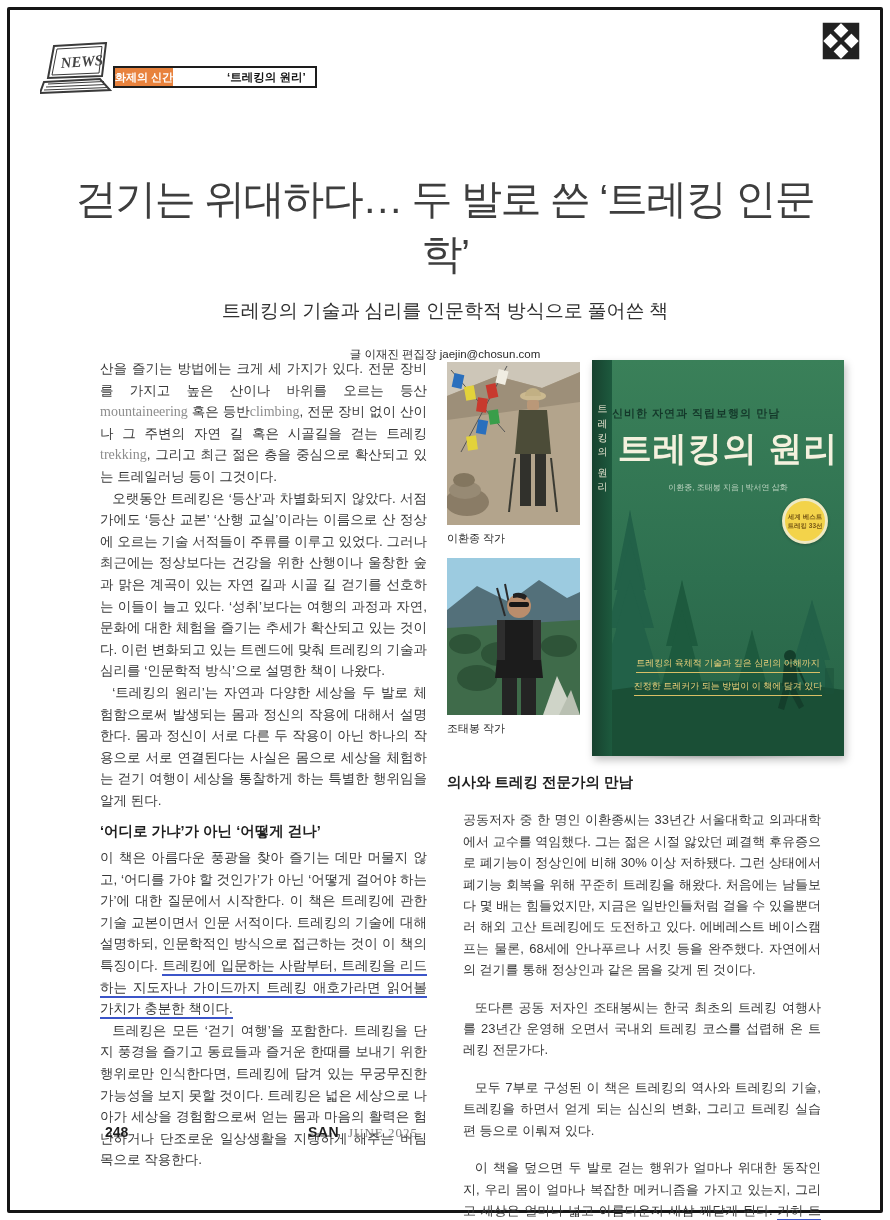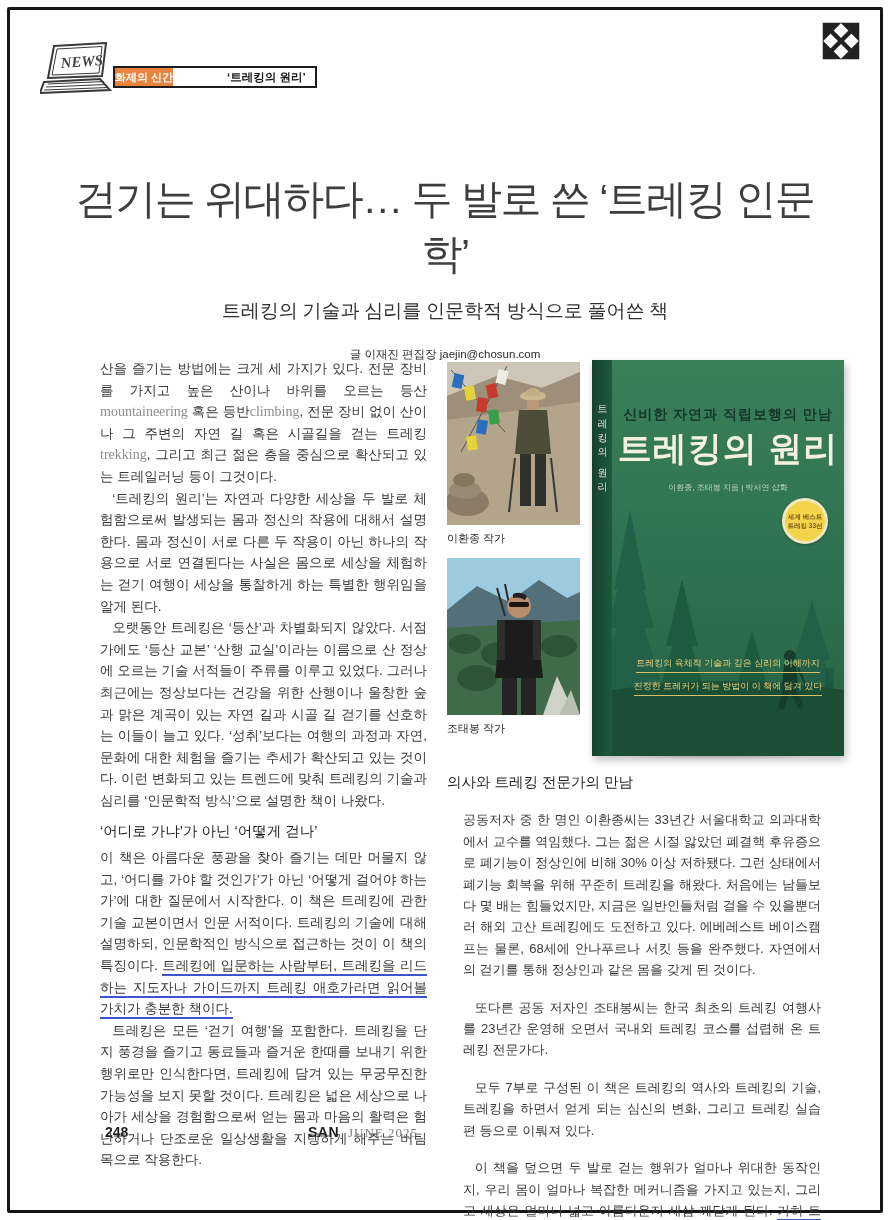--- a/index.html
+++ b/index.html
@@ -25,21 +25,21 @@
   .title-block { position:absolute; left:75px; top:172px; width:740px; text-align:center; }
   .main-title { font-size:41px; font-weight:500; color:#3e3e3e; letter-spacing:-1.5px; }
   .sub-title { margin-top:16px; font-size:19px; color:#303030; font-family:"Liberation Serif","DejaVu Serif",serif; }
   .byline { margin-top:23px; font-size:11.5px; color:#2a2a2a; }
 
   
   .col-left { position:absolute; left:100px; top:358px; width:327px; color:#383838;
     font-size:13.5px; line-height:21.6px; text-align:justify; }
   .col-left p { margin:0; }
   .indent { text-indent:0.9em; }
-  .sec-heading { font-weight:normal; font-size:14.5px; color:#1e1e1e; margin:10px 0 4px 0; text-align:left; }
+  .sec-heading { font-weight:bold; font-size:14.5px; color:#1e1e1e; margin:10px 0 4px 0; text-align:left; }
   .en { font-family:"Liberation Serif","DejaVu Serif",serif; color:#8d8d8d; font-size:14px; }
   .blue-ul { border-bottom:2.6px solid #3c55c9; padding-bottom:1px;
     box-decoration-break:clone; -webkit-box-decoration-break:clone; }
 
   .col-right-text { position:absolute; left:447px; top:762px; width:390px; color:#383838;
     font-size:13px; line-height:21.4px; text-align:justify; }
   .col-right-text p { margin:16px; }
   .end-mark { font-family:"DejaVu Serif",serif; font-weight:bold; font-size:15px; color:#111; margin-left:3px; letter-spacing:-2px; }
 
   
@@ -53,21 +53,21 @@
   
   .book { position:absolute; left:592px; top:360px; width:252px; height:396px; }
   .book-shadow { position:absolute; left:6px; bottom:-4px; width:240px; height:14px;
     background:radial-gradient(ellipse at center, rgba(0,0,0,.28), rgba(0,0,0,0) 70%); }
   .book-body { position:absolute; inset:0; display:flex; box-shadow:2px 4px 8px rgba(0,0,0,.25); }
   .book-spine { width:20px; background:linear-gradient(90deg,#17412e,#1d5a3e); color:#dfe8d8;
     display:flex; flex-direction:column; align-items:center; padding-top:38px; }
   .spine-title { writing-mode:vertical-rl; font-size:10px; letter-spacing:4px; color:#e9e6d2; }
   .book-cover { position:relative; flex:1; background:linear-gradient(180deg,#3a8059 0%, #2e7050 55%, #276245 100%); overflow:hidden; }
   .cover-art { position:absolute; inset:0; }
-  .cover-tagline { position:absolute; top:46px; width:100%; text-align:center; font-size:14px; font-weight:bold; color:#14382a; letter-spacing:1px; }
+  .cover-tagline { position:absolute; top:46px; width:100%; font-size:11px; font-weight:bold; color:#14382a; letter-spacing:1px; }
   .cover-title { position:absolute; top:66px; width:100%; text-align:center; font-size:34px; font-weight:bold; color:#f4f1de; letter-spacing:1px; }
   .cover-authors { position:absolute; top:122px; width:100%; text-align:center; font-size:8px; color:#bcd4c0; }
   .cover-badge { position:absolute; right:16px; top:138px; width:46px; height:46px; border-radius:50%;
     background:#f3d34a; border:3px solid #efe9c2; display:flex; flex-direction:column; align-items:center; justify-content:center; gap:1px;
     box-shadow:0 1px 3px rgba(0,0,0,.25); }
   .cover-badge div { font-size:6.5px; color:#7a5a16; font-weight:bold; line-height:8px; }
   .cover-bottom { position:absolute; bottom:58px; width:100%; text-align:center; }
   .cover-bottom div { display:inline-block; font-size:9px; color:#e8cf7a; border-bottom:1px solid #d9bf66; padding-bottom:1.5px; margin:2.5px 0; }
   .pub-mark { position:absolute; right:10px; bottom:62px; width:9px; height:26px; background:#1c523a; opacity:.55; border-radius:1px; }
 
@@ -114,22 +114,22 @@
   </div>
 
   <div class="title-block">
     <div class="main-title">걷기는 위대하다… 두 발로 쓴 ‘트레킹 인문학’</div>
     <div class="sub-title">트레킹의 기술과 심리를 인문학적 방식으로 풀어쓴 책</div>
     <div class="byline">글 이재진 편집장 jaejin@chosun.com</div>
   </div>
 
   <div class="col-left">
     <p><span>산을 즐기는 방법에는 크게 세 가지가 있다. 전문 장비를 가지고 높은 산이나 바위를 오르는 등산</span><span class="en">mountaineering</span><span> 혹은 등반</span><span class="en">climbing</span><span>, 전문 장비 없이 산이나 그 주변의 자연 길 혹은 시골길을 걷는 트레킹</span><span class="en">trekking</span><span>, 그리고 최근 젊은 층을 중심으로 확산되고 있는 트레일러닝 등이 그것이다.</span></p>
+    <p class="indent">오랫동안 트레킹은 ‘등산’과 차별화되지 않았다. 서점가에도 ‘등산 교본’ ‘산행 교실’이라는 이름으로 산 정상에 오르는 기술 서적들이 주류를 이루고 있었다. 그러나 최근에는 정상보다는 건강을 위한 산행이나 울창한 숲과 맑은 계곡이 있는 자연 길과 시골 길 걷기를 선호하는 이들이 늘고 있다. ‘성취’보다는 여행의 과정과 자연, 문화에 대한 체험을 즐기는 추세가 확산되고 있는 것이다. 이런 변화되고 있는 트렌드에 맞춰 트레킹의 기술과 심리를 ‘인문학적 방식’으로 설명한 책이 나왔다.</p>
     <p class="indent">‘트레킹의 원리’는 자연과 다양한 세상을 두 발로 체험함으로써 발생되는 몸과 정신의 작용에 대해서 설명한다. 몸과 정신이 서로 다른 두 작용이 아닌 하나의 작용으로 서로 연결된다는 사실은 몸으로 세상을 체험하는 걷기 여행이 세상을 통찰하게 하는 특별한 행위임을 알게 된다.</p>
-    <p class="indent">오랫동안 트레킹은 ‘등산’과 차별화되지 않았다. 서점가에도 ‘등산 교본’ ‘산행 교실’이라는 이름으로 산 정상에 오르는 기술 서적들이 주류를 이루고 있었다. 그러나 최근에는 정상보다는 건강을 위한 산행이나 울창한 숲과 맑은 계곡이 있는 자연 길과 시골 길 걷기를 선호하는 이들이 늘고 있다. ‘성취’보다는 여행의 과정과 자연, 문화에 대한 체험을 즐기는 추세가 확산되고 있는 것이다. 이런 변화되고 있는 트렌드에 맞춰 트레킹의 기술과 심리를 ‘인문학적 방식’으로 설명한 책이 나왔다.</p>
     <div class="sec-heading">‘어디로 가냐’가 아닌 ‘어떻게 걷나’</div>
     <p><span>이 책은 아름다운 풍광을 찾아 즐기는 데만 머물지 않고, ‘어디를 가야 할 것인가’가 아닌 ‘어떻게 걸어야 하는가’에 대한 질문에서 시작한다. 이 책은 트레킹에 관한 기술 교본이면서 인문 서적이다. 트레킹의 기술에 대해 설명하되, 인문학적인 방식으로 접근하는 것이 이 책의 특징이다. </span><span class="blue-ul">트레킹에 입문하는 사람부터, 트레킹을 리드하는 지도자나 가이드까지 트레킹 애호가라면 읽어볼 가치가 충분한 책이다.</span></p>
     <p class="indent">트레킹은 모든 ‘걷기 여행’을 포함한다. 트레킹을 단지 풍경을 즐기고 동료들과 즐거운 한때를 보내기 위한 행위로만 인식한다면, 트레킹에 담겨 있는 무궁무진한 가능성을 보지 못할 것이다. 트레킹은 넓은 세상으로 나아가 세상을 경험함으로써 얻는 몸과 마음의 활력은 험난하거나 단조로운 일상생활을 지탱하게 해주는 버팀목으로 작용한다.</p>
   </div>
 
   <div class="photo photo1">
     <svg width="133" height="163" viewBox="0 0 133 163">
       <rect width="133" height="163" fill="#b3a48c"></rect>
       <polygon points="0,34 50,14 95,26 133,10 133,0 0,0" fill="#cdc6b8"></polygon>
       <polygon points="0,34 50,14 95,26 133,10 133,40 0,58" fill="#9d8f79"></polygon>

